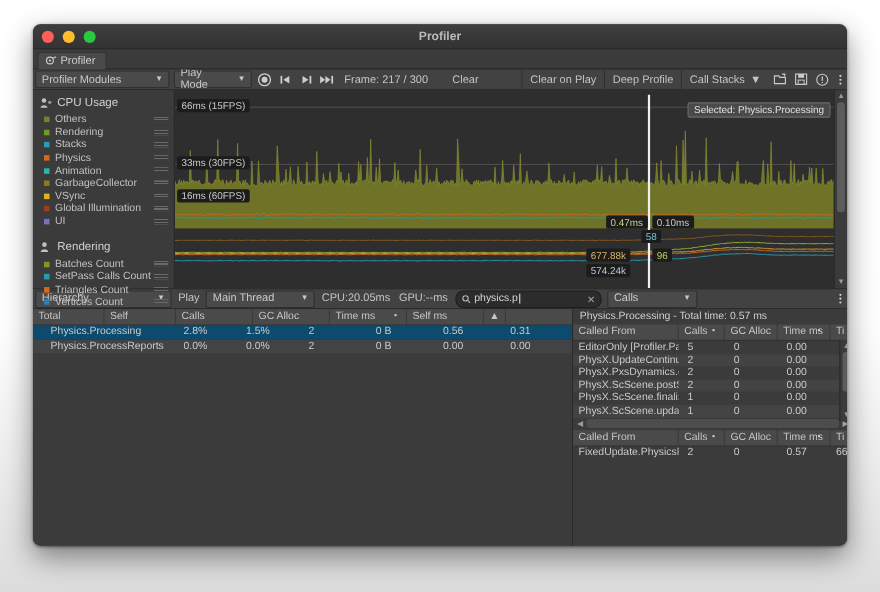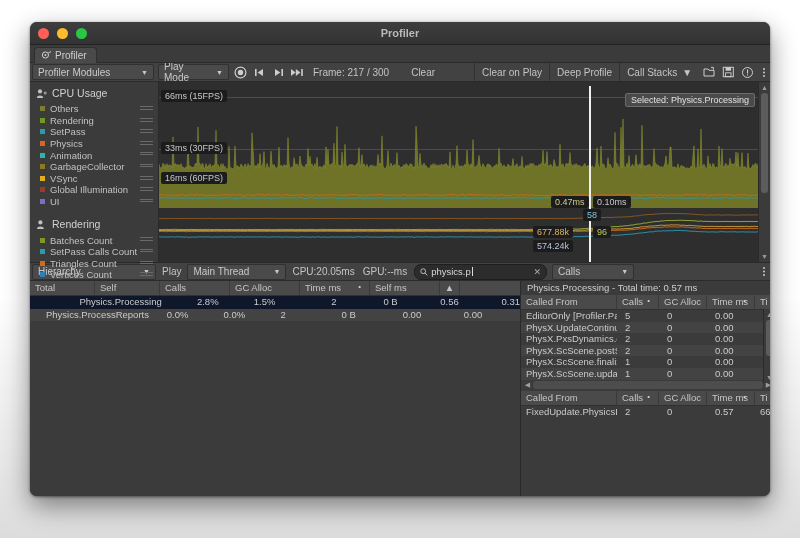--- a/index.html
+++ b/index.html
@@ -103,21 +103,21 @@
   .pane-left{width:490px;background:#3b3b3b;position:relative;flex:none;border-right:1px solid #2a2a2a;}
   .pane-right{flex:1;background:#3b3b3b;position:relative;}
 
   .thead{
     display:flex;height:14px;background:#4a4a4a;border-bottom:1px solid #313131;
     font-size:9.5px;color:#c6c6c6;align-items:center;
   }
   .th{padding-left:5px;box-sizing:border-box;border-right:1px solid #3a3a3a;height:14px;line-height:14px;position:relative;}
   .trow{display:flex;height:12.5px;font-size:9.5px;color:#cbcbcb;align-items:center;}
   .trow.alt{background:#434343;}
-  .trow.sel{background:#0f172a;text-align:right;}
+  .trow.sel{background:#0c4a6e;}
   .td{padding-left:5px;box-sizing:border-box;height:12.5px;line-height:12.5px;overflow:hidden;white-space:nowrap;}
 
   .infobar{height:14px;line-height:14px;font-size:9.5px;color:#cfcfcf;padding-left:6px;background:#3b3b3b;}
   .hbar{height:11px;background:#3b3b3b;display:flex;align-items:center;padding:0 2px;}
   .hbar .track{flex:1;height:8px;background:#4d4d4d;border-radius:4px;border:1px solid #3a3a3a;}
   .hbar .ar{width:9px;text-align:center;color:#9c9c9c;font-size:7px;}
   .sortdot{position:absolute;top:-1px;right:8px;color:#cfcfcf;font-size:8px;}
 </style>
 </head>
 <body>
@@ -238,21 +238,21 @@
             <span>Others</span>
             <span class="grip"></span>
           </div>
           <div class="mod-row">
             <span class="sw" style="background: rgb(111, 155, 35);"></span>
             <span>Rendering</span>
             <span class="grip"></span>
           </div>
           <div class="mod-row">
             <span class="sw" style="background: rgb(42, 154, 176);"></span>
-            <span>SetPass</span>
+            <span>Stacks</span>
             <span class="grip"></span>
           </div>
           <div class="mod-row">
             <span class="sw" style="background: rgb(210, 105, 30);"></span>
             <span>Physics</span>
             <span class="grip"></span>
           </div>
           <div class="mod-row">
             <span class="sw" style="background: rgb(41, 182, 173);"></span>
             <span>Animation</span>

